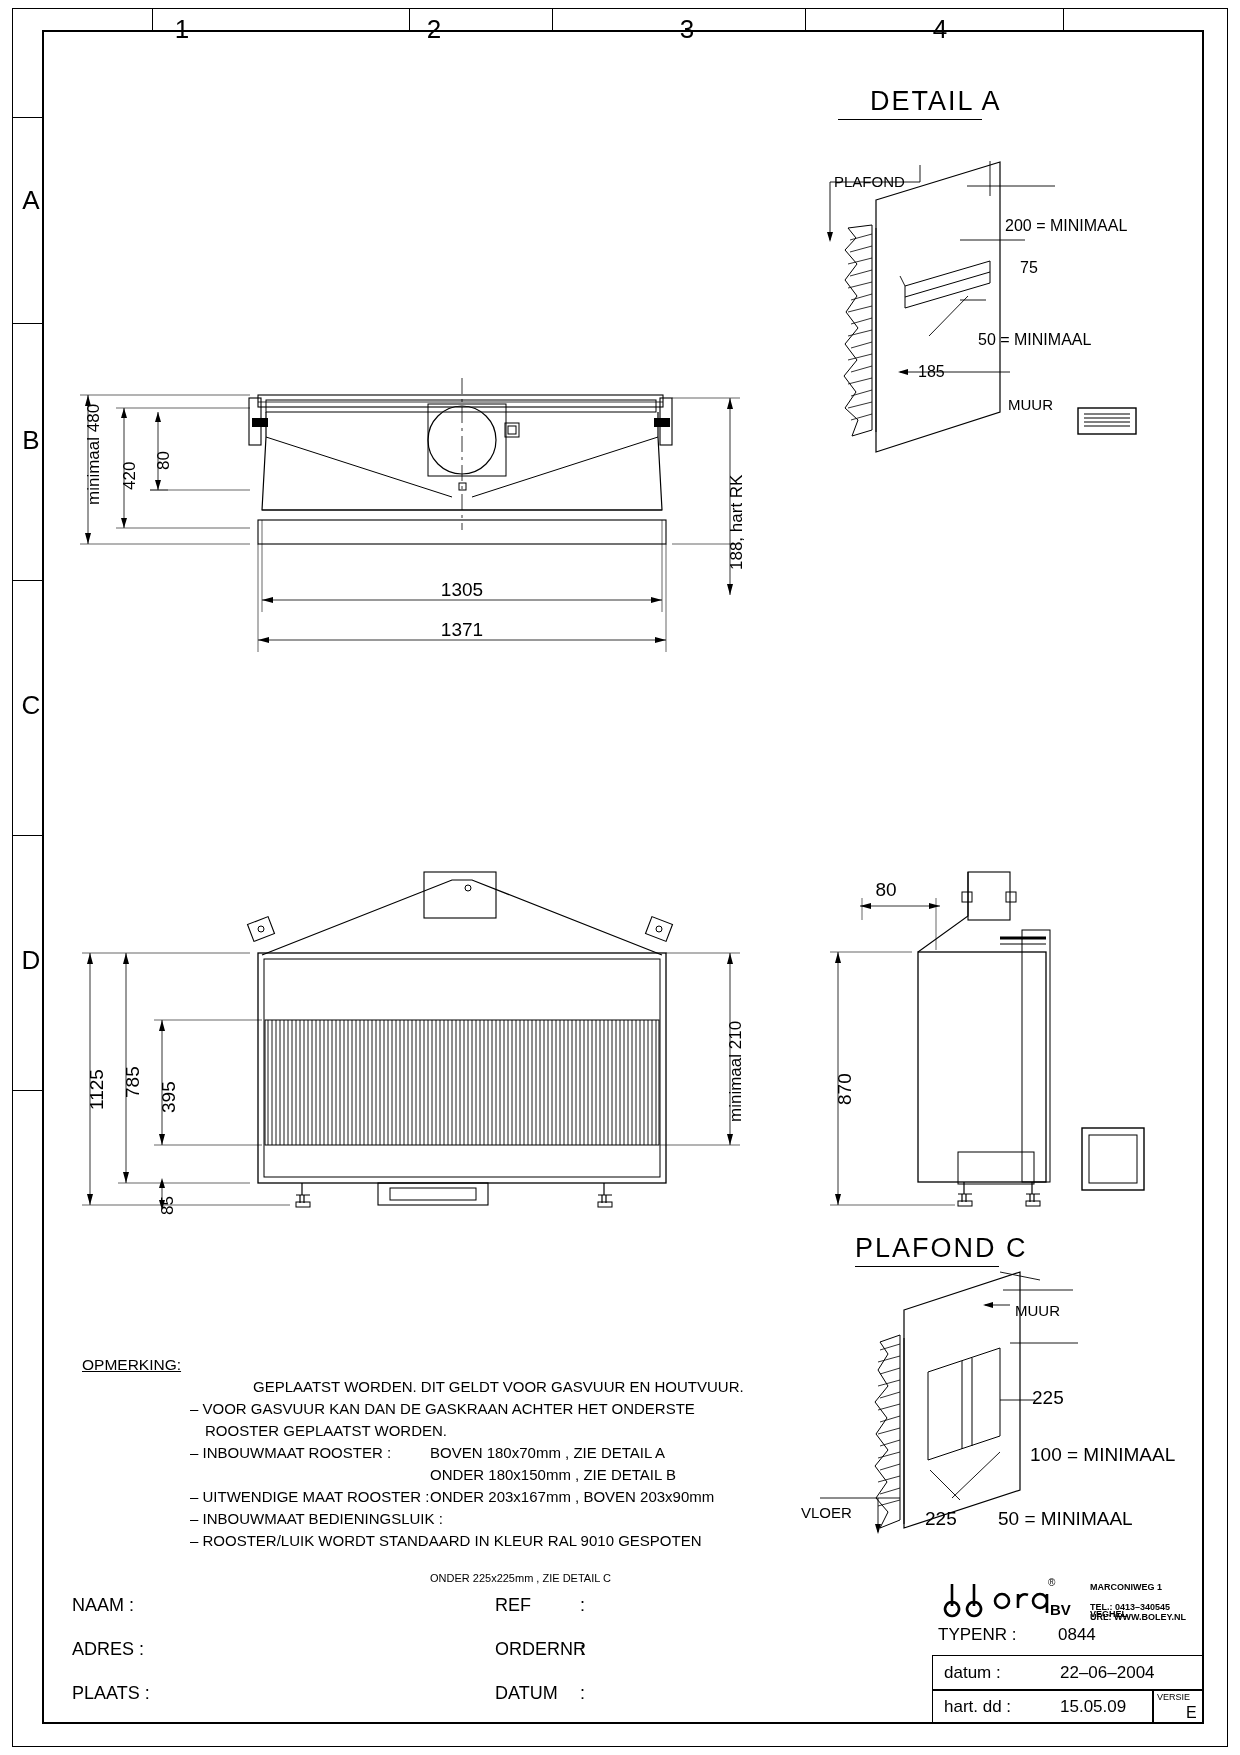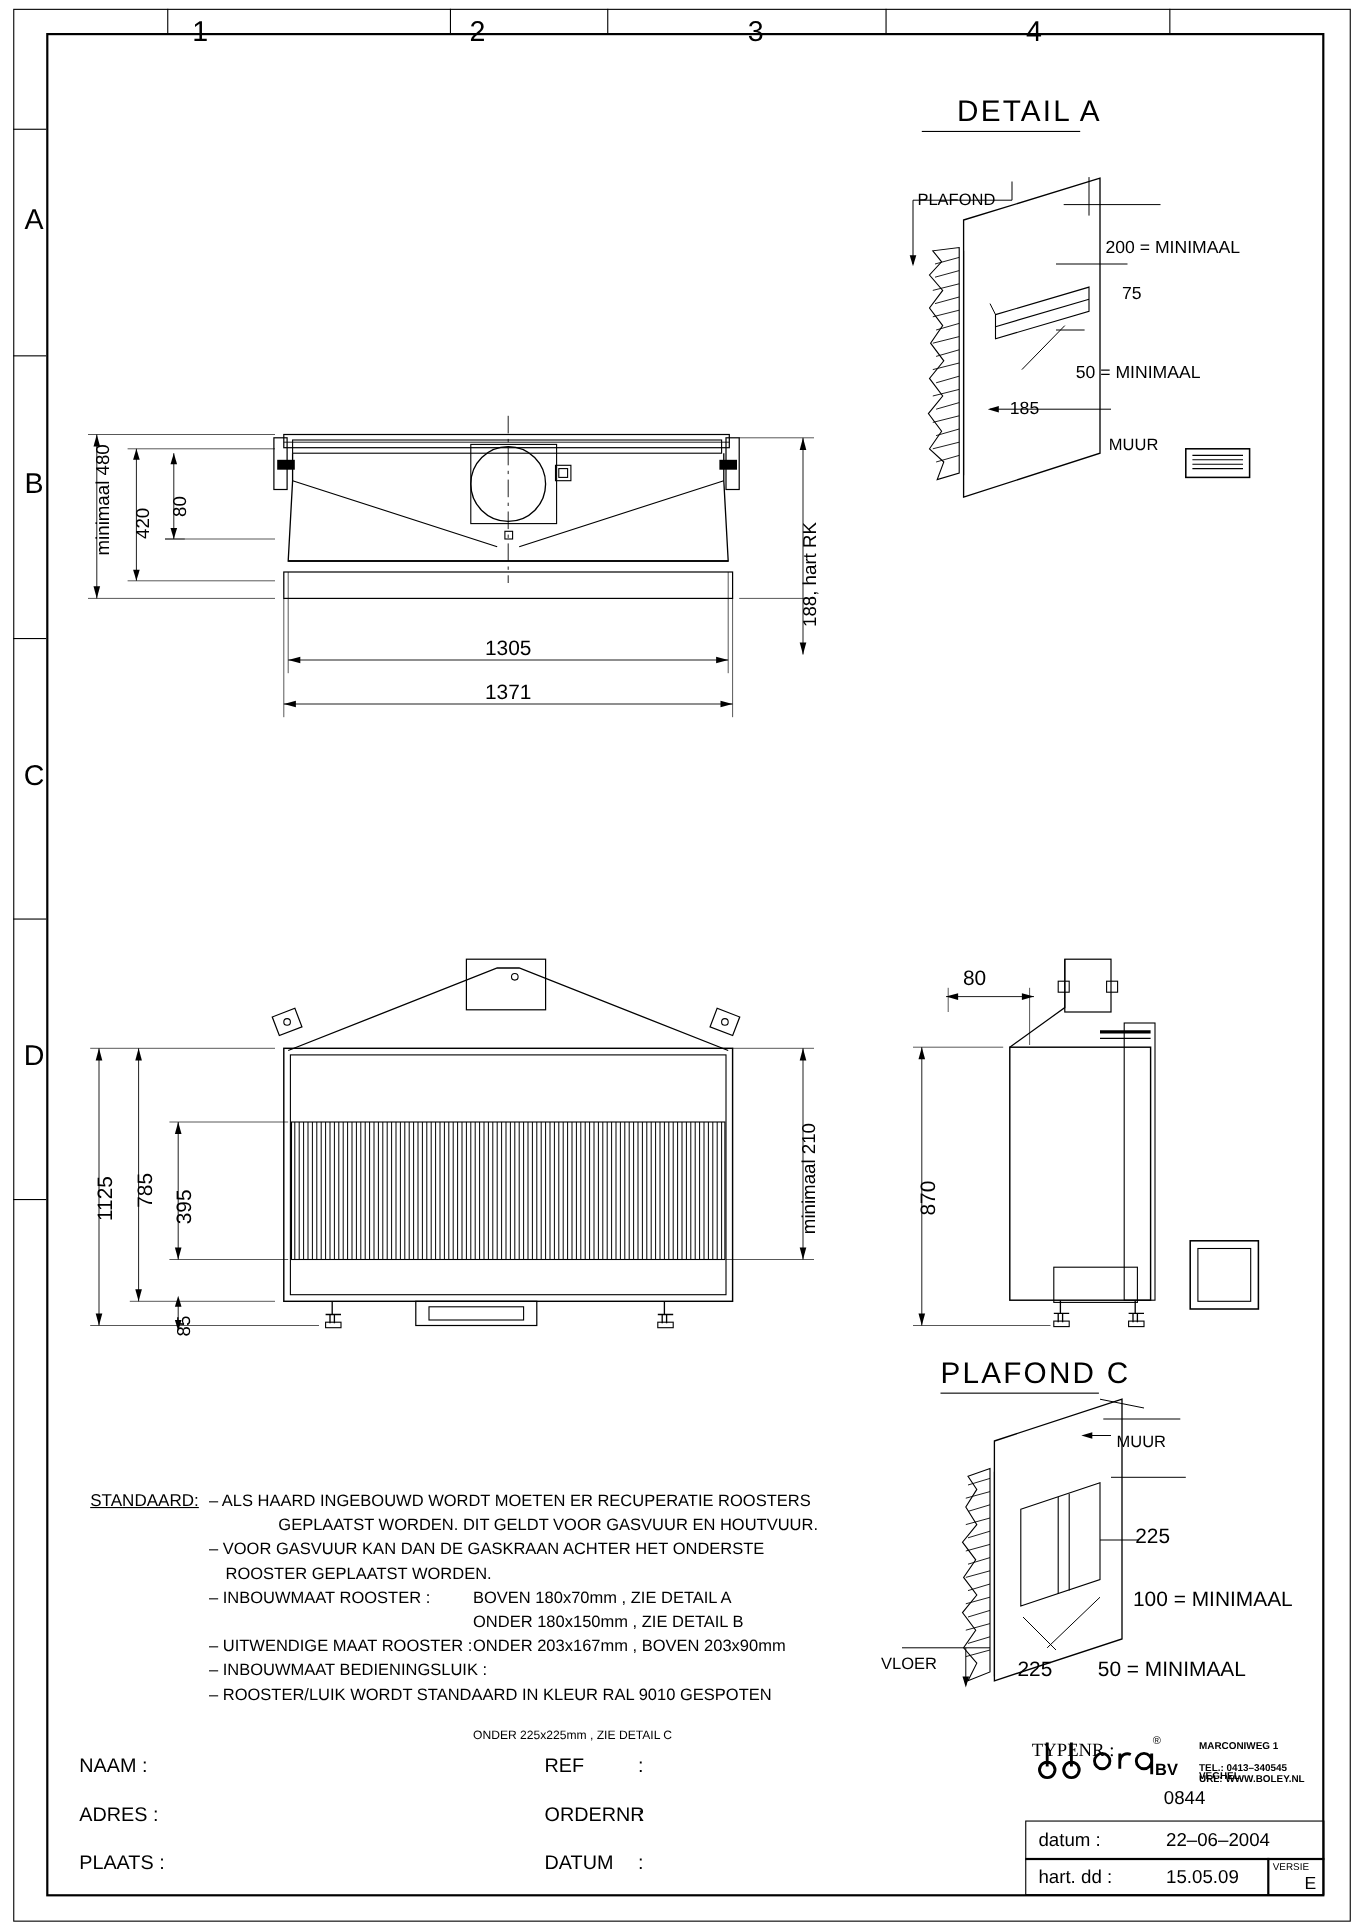--- a/index.html
+++ b/index.html
@@ -398,22 +398,21 @@
 
   <div class="txt" style="left:855px;top:1233px;font-size:27px;letter-spacing:2px;">PLAFOND C</div>
   <div class="ln" style="left:855px;top:1266px;width:144px;height:1px;"></div>
   <div class="txt" style="left:1015px;top:1302px;font-size:15px;">MUUR</div>
   <div class="txt" style="left:1032px;top:1398px;font-size:19px;transform:translateY(-50%);">225</div>
   <div class="txt" style="left:1030px;top:1455px;font-size:19px;transform:translateY(-50%);">100 =  MINIMAAL</div>
   <div class="txt" style="left:998px;top:1519px;font-size:19px;transform:translateY(-50%);">50  =  MINIMAAL</div>
   <div class="txt" style="left:925px;top:1519px;font-size:19px;transform:translateY(-50%);">225</div>
   <div class="txt" style="left:801px;top:1504px;font-size:15px;">VLOER</div>
 
-  <div class="txt u" style="left:82px;top:1356px;font-size:15.5px;">STANDAARD:</div>
-  <div class="txt" style="left:190px;top:1356px;font-size:15px;">–  ALS HAARD INGEBOUWD WORDT MOETEN ER RECUPERATIE ROOSTERS</div>
+  <div class="txt u" style="left:82px;top:1356px;font-size:15.5px;">OPMERKING:</div>
   <div class="txt" style="left:205px;top:1378px;font-size:15px;margin-left:48px;">GEPLAATST WORDEN. DIT GELDT VOOR GASVUUR EN HOUTVUUR.</div>
   <div class="txt" style="left:190px;top:1400px;font-size:15px;">–  VOOR GASVUUR KAN DAN DE GASKRAAN ACHTER HET ONDERSTE</div>
   <div class="txt" style="left:205px;top:1422px;font-size:15px;">ROOSTER GEPLAATST WORDEN.</div>
   <div class="txt" style="left:190px;top:1444px;font-size:15px;">–  INBOUWMAAT ROOSTER :</div>
   <div class="txt" style="left:430px;top:1444px;font-size:15px;">BOVEN 180x70mm  ,  ZIE DETAIL A</div>
   <div class="txt" style="left:430px;top:1466px;font-size:15px;">ONDER 180x150mm  ,  ZIE DETAIL B</div>
   <div class="txt" style="left:190px;top:1488px;font-size:15px;">–  UITWENDIGE MAAT ROOSTER :</div>
   <div class="txt" style="left:430px;top:1488px;font-size:15px;">ONDER 203x167mm  ,  BOVEN 203x90mm</div>
   <div class="txt" style="left:190px;top:1510px;font-size:15px;">–  INBOUWMAAT BEDIENINGSLUIK :</div>
   <div class="txt" style="left:430px;top:1572px;font-size:11px;">ONDER 225x225mm  ,  ZIE DETAIL C</div>
@@ -442,21 +441,21 @@
     </svg>
   </div>
   <div class="txt" style="left:1048px;top:1577px;font-size:10px;">®</div>
   <div class="txt" style="left:1050px;top:1601px;font-size:15px;font-weight:bold;">BV</div>
 
   <div class="txt" style="left:1090px;top:1582px;font-size:9px;font-weight:bold;">MARCONIWEG 1</div>
   <div class="txt" style="left:1090px;top:1592px;font-size:9px;font-weight:bold;margin-top:17px;">VEGHEL</div>
   <div class="txt" style="left:1090px;top:1602px;font-size:9px;font-weight:bold;">TEL.: 0413–340545</div>
   <div class="txt" style="left:1090px;top:1612px;font-size:9px;font-weight:bold;">URL: WWW.BOLEY.NL</div>
 
-  <div class="txt" style="left:938px;top:1581px;font-size:17px;font-family:Liberation Serif, serif;">TYPENR   :</div>
+  <div class="txt" style="left:938px;top:1625px;font-size:17px;">TYPENR   :</div>
   <div class="txt" style="left:1058px;top:1625px;font-size:17px;">0844</div>
 
   <div class="box" style="left:932px;top:1655px;width:272px;height:68px;border-width:1.5px;"></div>
   <div class="ln" style="left:932px;top:1689px;width:272px;height:1.5px;"></div>
   <div class="ln" style="left:1152px;top:1689px;width:1.5px;height:34px;"></div>
 
   <div class="txt" style="left:944px;top:1663px;font-size:17px;">datum    :</div>
   <div class="txt" style="left:1060px;top:1663px;font-size:17px;">22–06–2004</div>
   <div class="txt" style="left:944px;top:1697px;font-size:17px;">hart. dd   :</div>
   <div class="txt" style="left:1060px;top:1697px;font-size:17px;">15.05.09</div>

